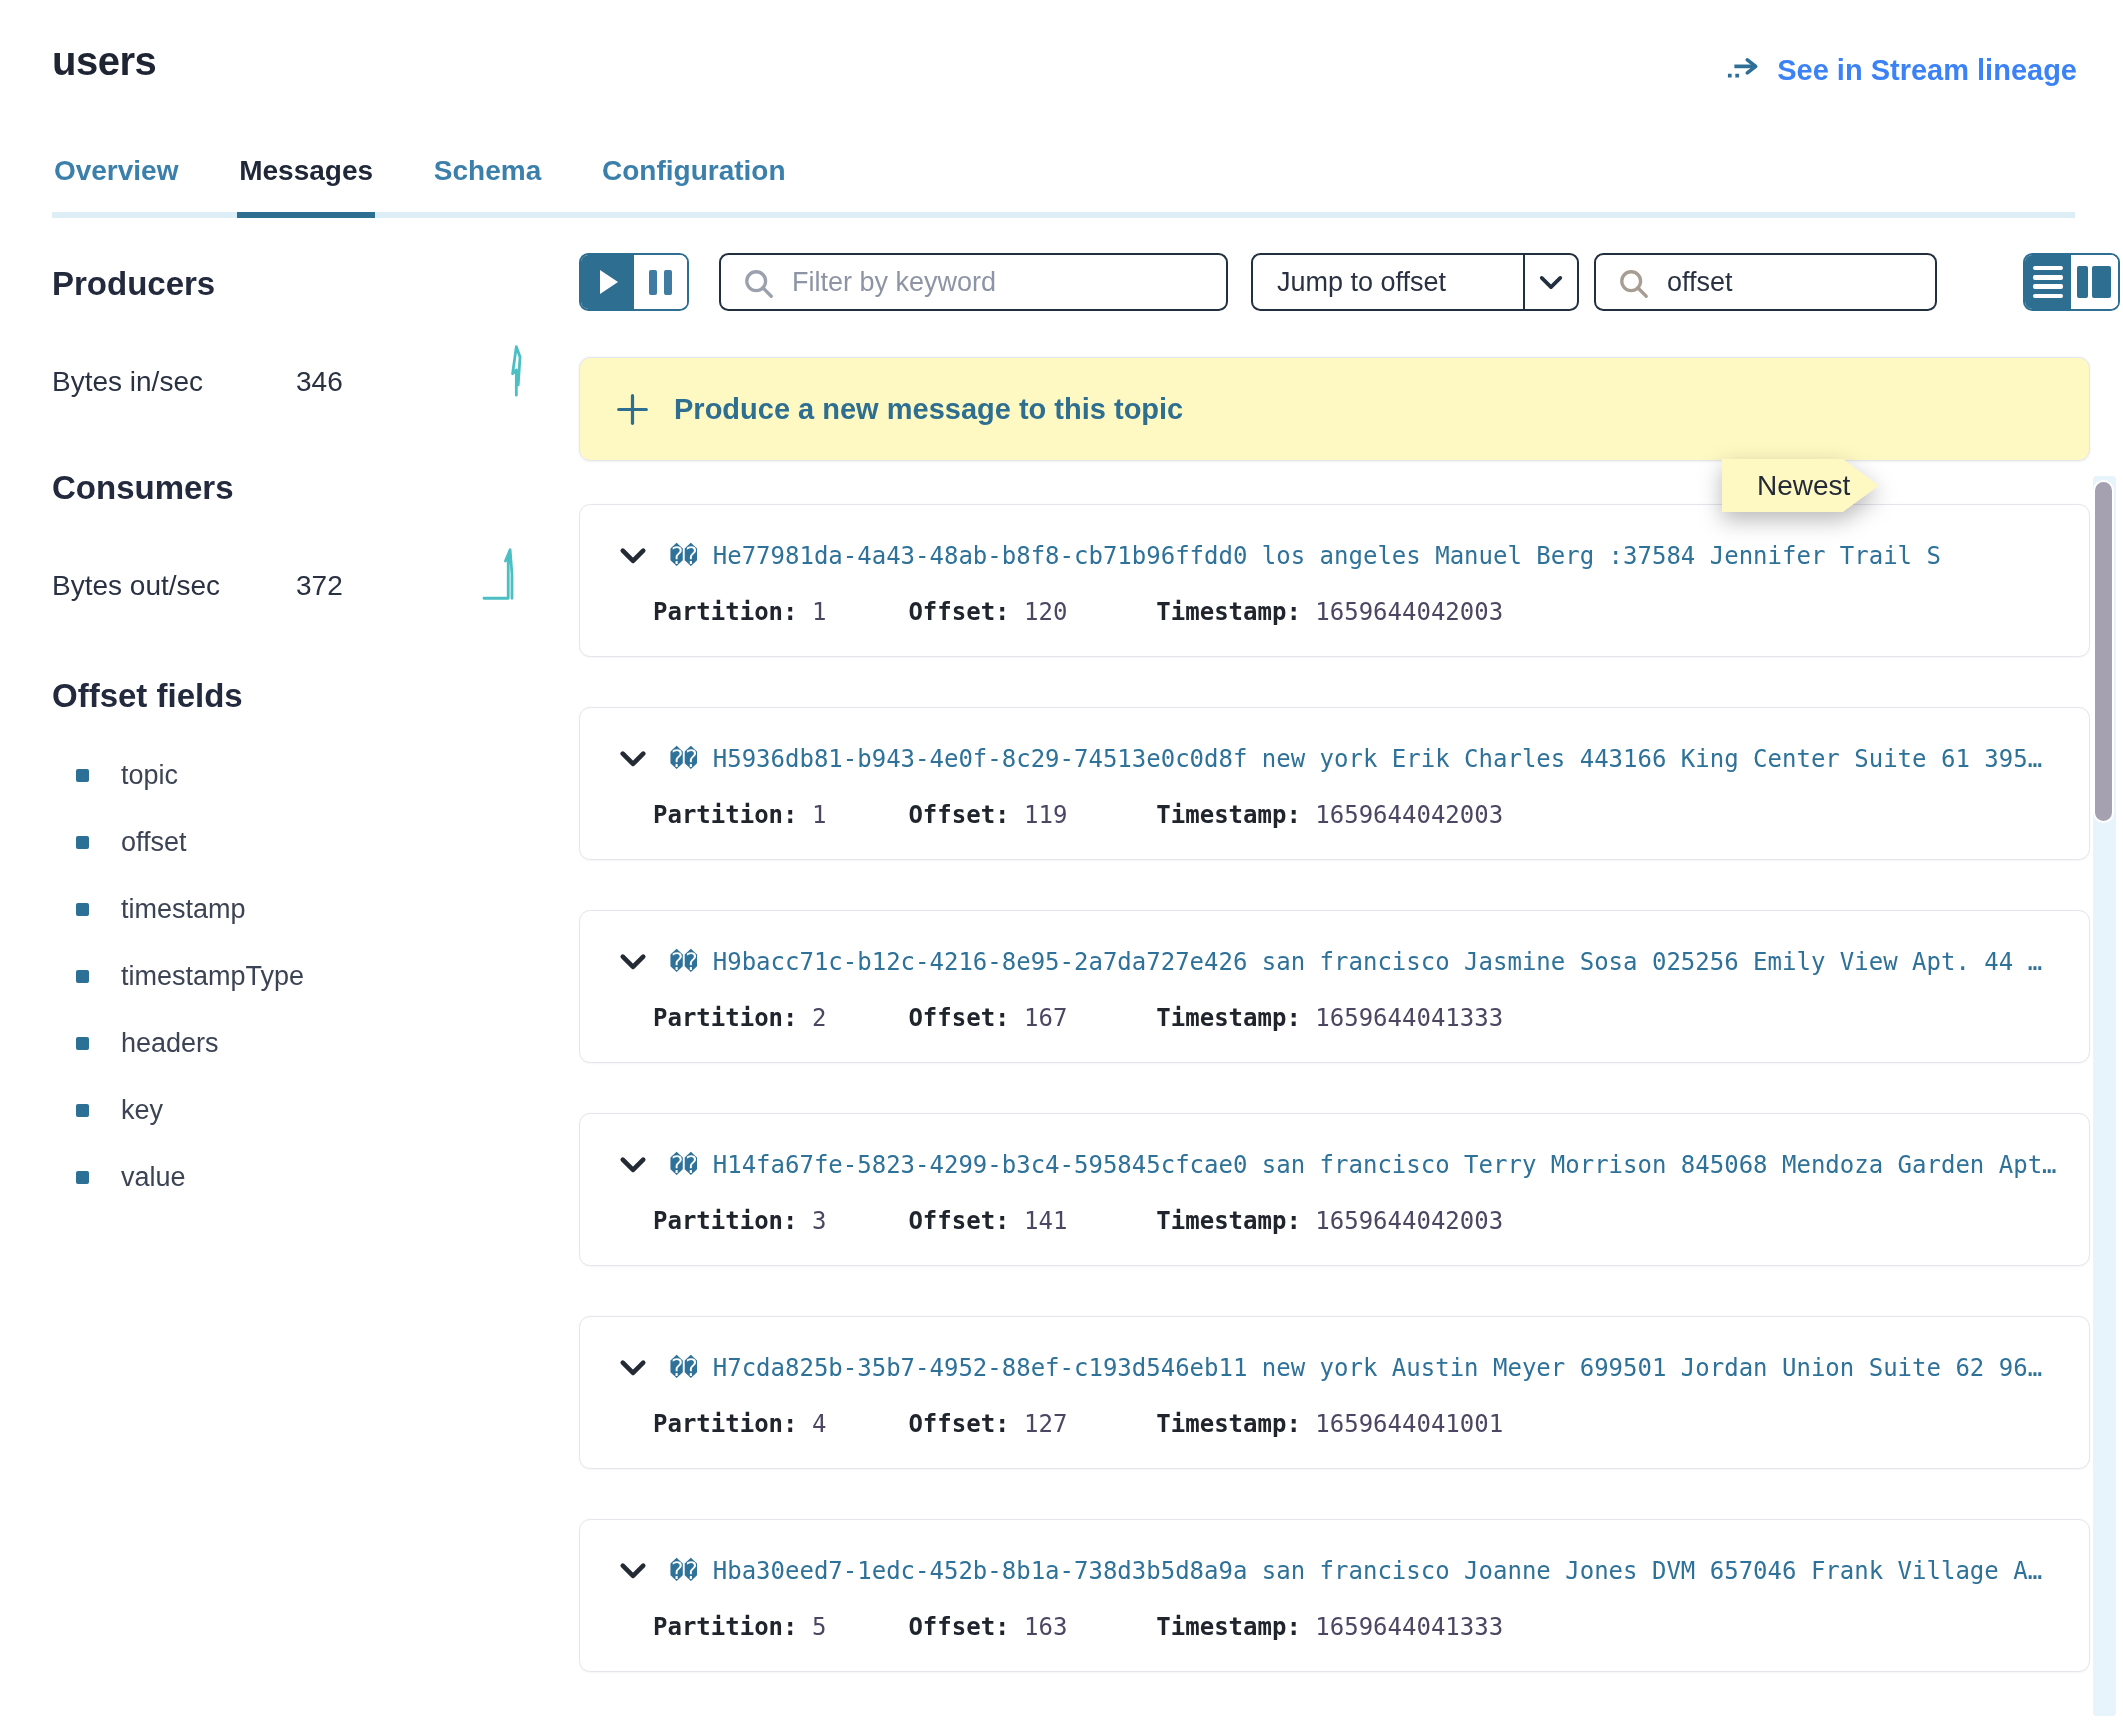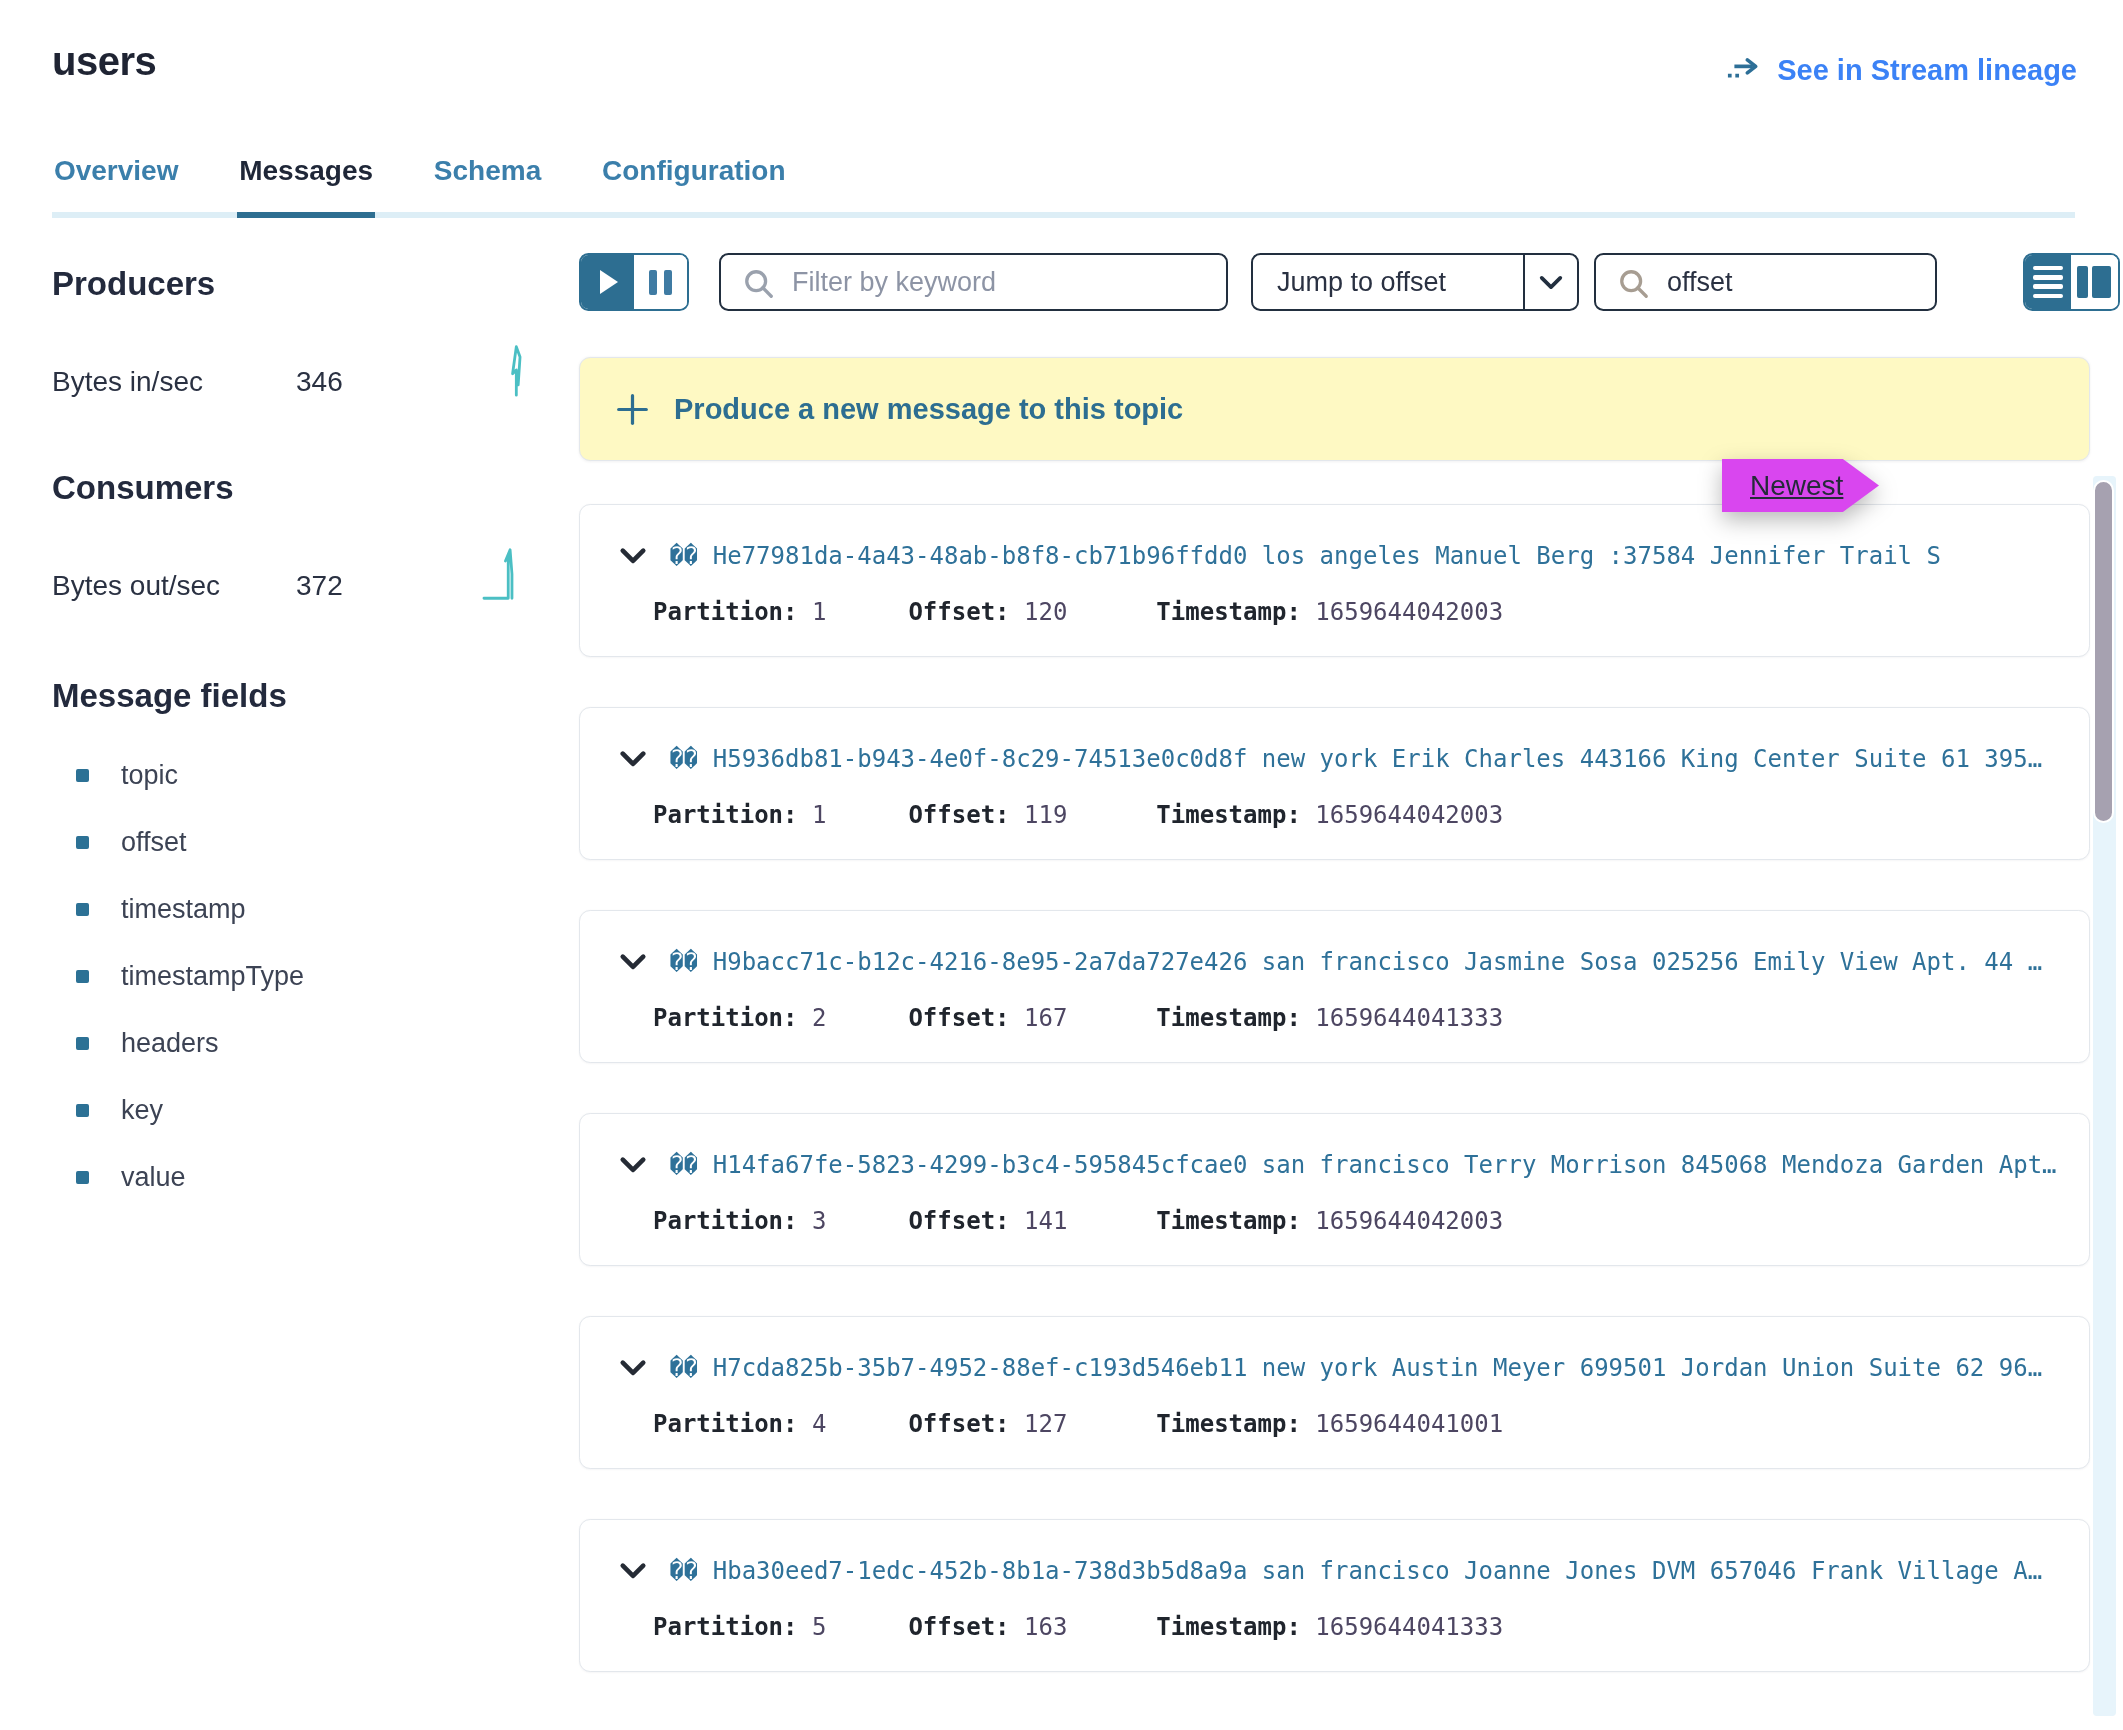--- a/index.html
+++ b/index.html
@@ -99,23 +99,23 @@
     font-family:"DejaVu Sans Mono", monospace; font-size:24px; color:#2e7199;
     white-space:nowrap; overflow:hidden; flex:1;
   }
   .msg-line2 { margin-top:28px; margin-left:34px; font-family:"DejaVu Sans Mono", monospace; font-size:24px; white-space:nowrap; }
   .m-label { font-weight:bold; color:#20252d; }
   .m-val { color:#4d4662; }
   .gap1 { margin-right:82px; } .gap2 { margin-right:89px; }
   
   .newest-wrap { position:absolute; top:-45px; left:1143px; filter:drop-shadow(0 8.4px 11.2px rgba(0,0,0,0.28)); z-index:5; }
   .newest-flag {
-    background:#d946ef; width:157px; height:53px; display:flex; align-items:center; padding-left:28px;
+    background:#fef9c3; width:157px; height:53px; display:flex; align-items:center; padding-left:35px;
     clip-path:polygon(0 0, 77% 0, 100% 50%, 77% 100%, 0 100%);
-    font-size:28px; color:#242a38;text-decoration:underline;
+    font-size:28px; color:#242a38;
   }
   
   .scroll-track {
     position:absolute; left:100%; margin-left:3.7px; top:-28px; width:22.4px; height:1240px;
     background:#e7f4fb; border-radius:3.7px;
   }
   .scroll-thumb {
     position:absolute; top:3.7px; left:0; width:20.5px; height:343px;
     background:#a6a1b0; border:2.8px solid #ffffff; border-radius:11.2px; cursor:grab;
   }
@@ -165,21 +165,21 @@
     <div class="metric-row">
       <span class="metric-label">Bytes out/sec</span>
       <span class="metric-value">372</span>
       <span class="spark">
         <svg width="45" height="56" viewBox="0 0 48 60">
           <polyline points="2,56 28,56 28,10 25,16 30,4 32,30 32,56" fill="none" stroke="#4bbfc4" stroke-width="3" stroke-linejoin="round" stroke-linecap="round"></polyline>
         </svg>
       </span>
     </div>
 
-    <div class="side-heading h-fields">Message fields</div>
+    <div class="side-heading h-fields">Offset fields</div>
     <ul class="fields-list">
         <li class="field-item">
       <span class="bullet"></span>
       <span class="field-label">topic</span>
     </li>
         <li class="field-item">
       <span class="bullet"></span>
       <span class="field-label">offset</span>
     </li>
         <li class="field-item">

